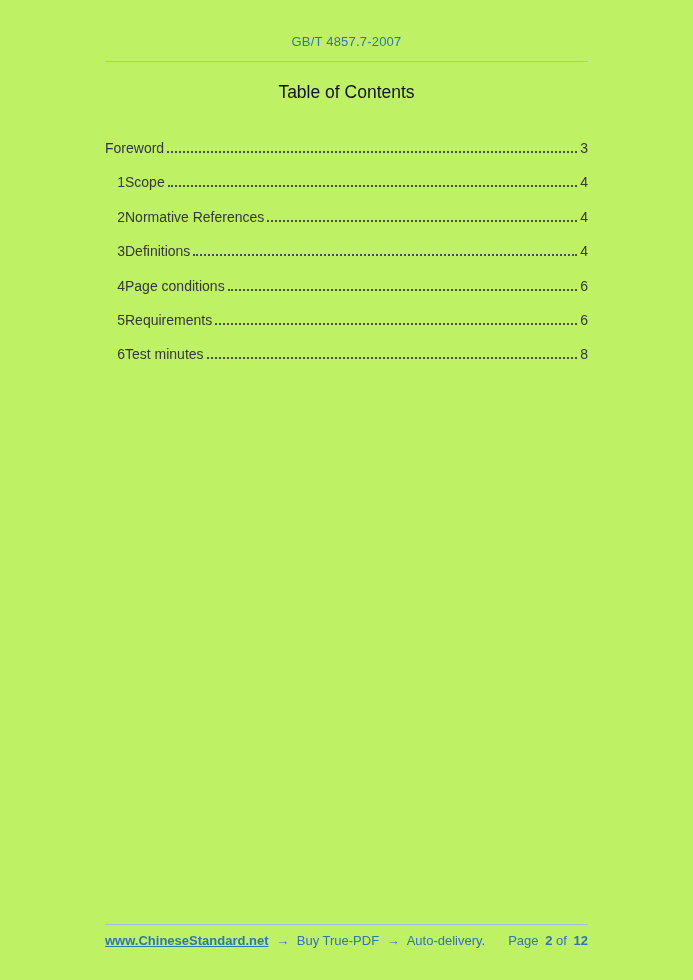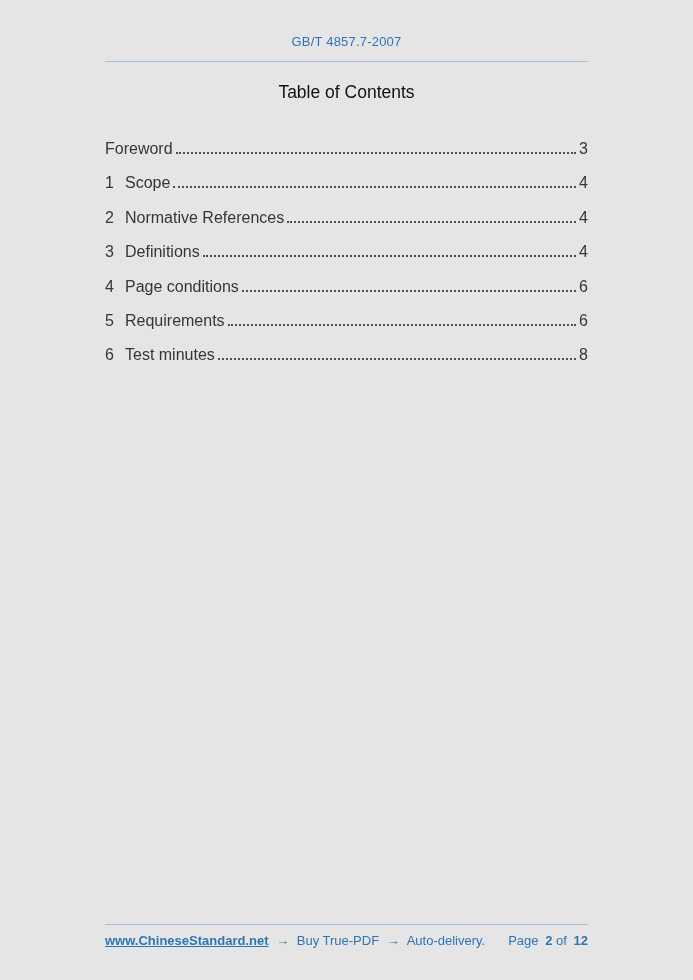--- a/index.html
+++ b/index.html
@@ -1,21 +1,21 @@
 <!DOCTYPE html>
 <html><head>
 <meta charset="utf-8">
 <style>
   * { margin:0; padding:0; box-sizing:border-box; }
   html,body { background:#888; }
   body { font-family:"Liberation Sans","DejaVu Sans",sans-serif; }
   .page {
     position:relative;
     width:693px; height:980px;
-    background:#e5e5e5;
+    background:#bef264;
     margin:0 auto;
     overflow:hidden;
   }
   
   .header-blue {
     position:absolute; top:34px; left:0; right:0;
     text-align:center;
     font-size:13px; letter-spacing:0.2px;
     color:#2e75b6;
     z-index:1;
@@ -33,21 +33,21 @@
   }
   
   .doc-title {
     position:absolute; top:82px; left:0; right:0;
     text-align:center;
     font-size:17.5px; font-weight:normal; color:#121212;
   }
   
   .toc {
     position:absolute; top:140px; left:105px; width:483px;
-    font-size:16px; color:#363636;
+    font-size:14px; color:#363636;text-align:right;
   }
   .toc-row {
     display:flex; align-items:baseline;
     height:34.4px;
   }
   .toc-num { flex:none; width:20px; }
   .toc-label { flex:none; white-space:nowrap; }
   .toc-dots {
     flex:1 1 auto;
     height:2px;

